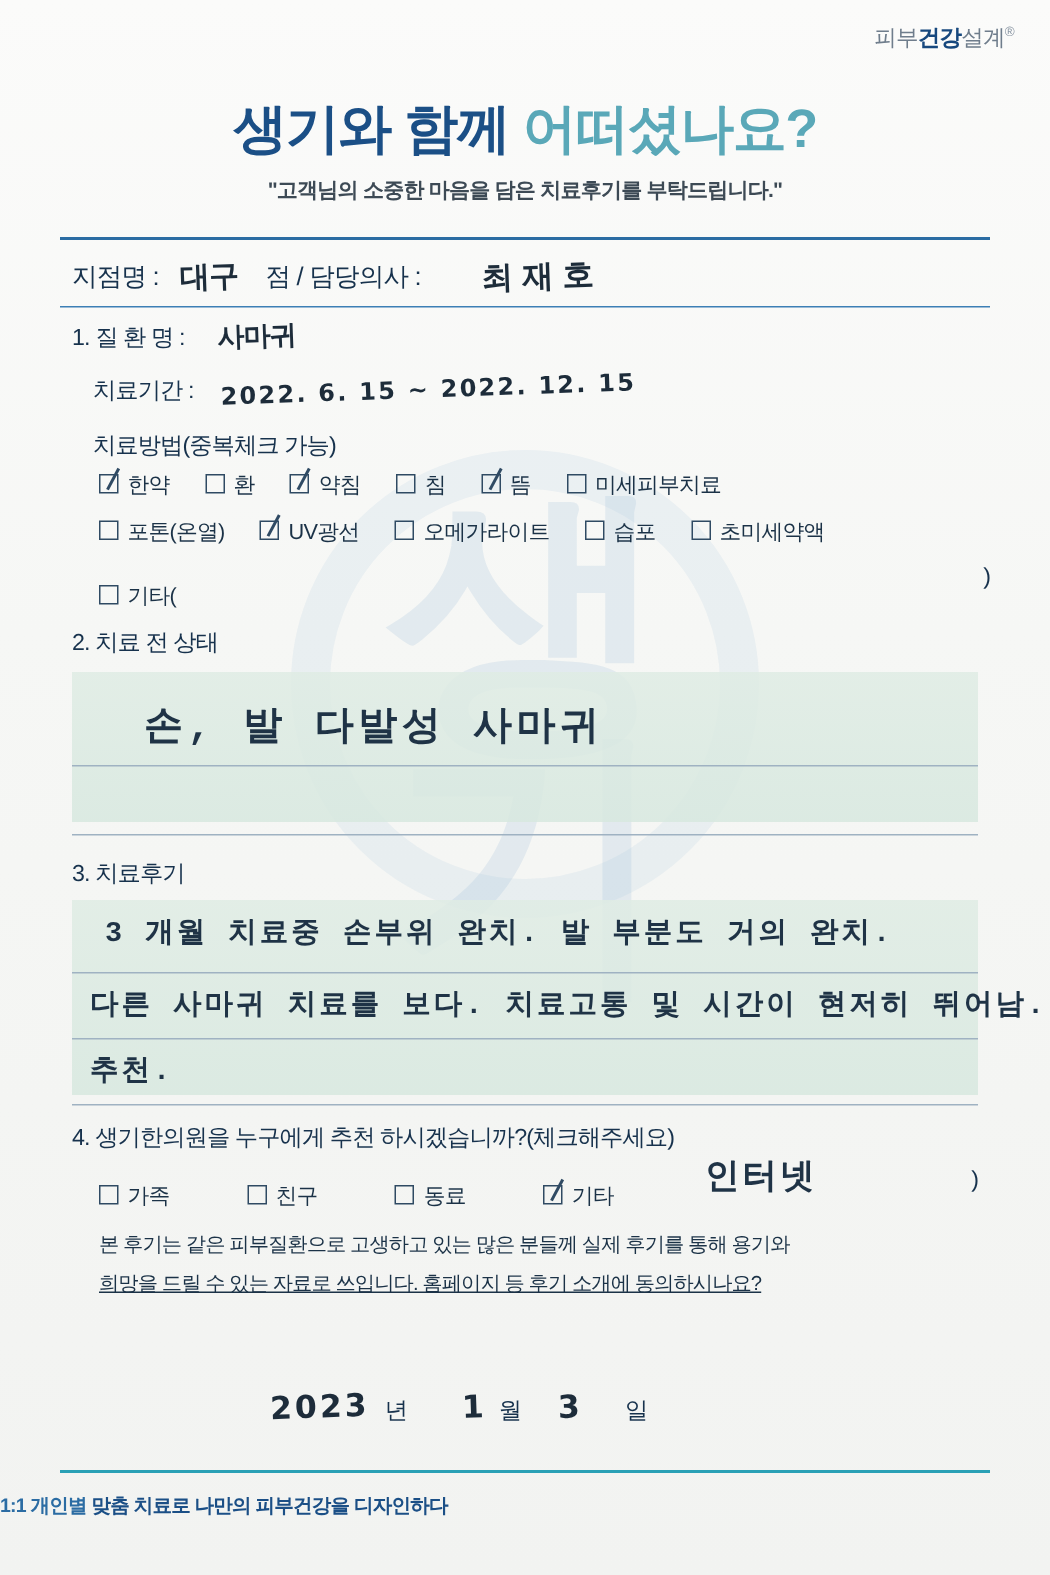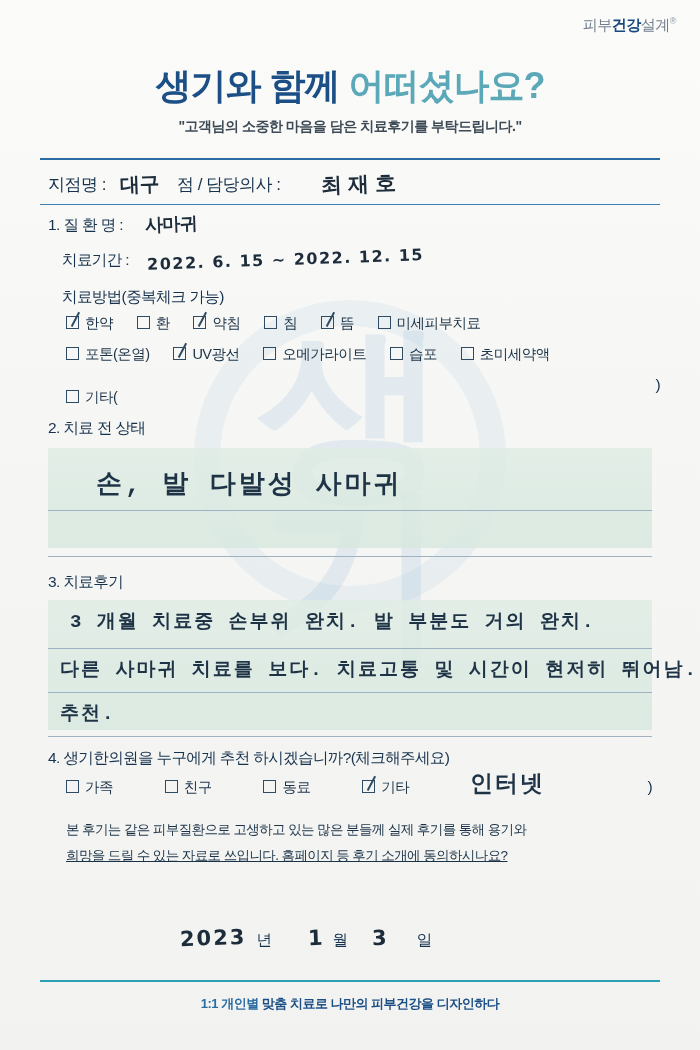--- a/index.html
+++ b/index.html
@@ -85,21 +85,21 @@
   .greenbox{
     position:absolute;left:48px;right:48px;
     background:linear-gradient(180deg,#dfece4 0%,#d7e8df 100%);
     opacity:.85;
   }
   .hwrite{
     position:absolute;font-family:Liberation Mono, monospace;
     color:#1f3346;font-weight:600;letter-spacing:1px;
   }
   .footer{
-    position:absolute;left:0;right:0;top:995px;text-align:center;
+    position:absolute;left:0;right:0;top:995px;
     font-size:13px;color:#2b6ca3;font-weight:700;letter-spacing:-0.5px;
   }
   .footer .fb{color:#1b4f86;}
   .small{font-size:13.5px;color:#1b3247;letter-spacing:-0.6px;line-height:1.75;}
 </style>
 </head>
 <body>
 
 <div class="page">
 
@@ -179,21 +179,21 @@
   <div class="ansline" style="top:736px;"></div>
   <div class="hwrite" style="left:70px;top:608px;font-size:19px;letter-spacing:2px;">3 개월 치료중 손부위 완치. 발 부분도 거의 완치.</div>
   <div class="hwrite" style="left:60px;top:656px;font-size:19px;letter-spacing:2px;">다른 사마귀 치료를 보다. 치료고통 및 시간이 현저히 뛰어남.</div>
   <div class="hwrite" style="left:60px;top:700px;font-size:19px;letter-spacing:2px;">추천.</div>
 
   <div class="q" style="top:748px;">
     <span class="qnum">4.</span>
     <span>생기한의원을 누구에게 추천 하시겠습니까?(체크해주세요)</span>
   </div>
   <div class="q" style="top:778px;left:66px;right:48px;">
-    <span class="opt" style="margin-right:48px;"><span class="cb"></span><span>가족</span></span>
+    <span class="opt" style="margin-right:48px;margin-top:10px;"><span class="cb"></span><span>가족</span></span>
     <span class="opt" style="margin-right:48px;"><span class="cb"></span><span>친구</span></span>
     <span class="opt" style="margin-right:48px;"><span class="cb"></span><span>동료</span></span>
     <span class="opt" style="margin-right:0;"><span class="cb checked"></span><span>기타</span></span>
     <span style="float:right;">)</span>
   </div>
   <div class="hwrite" style="left:470px;top:768px;font-size:23px;letter-spacing:2px;">인터넷</div>
 
   <div class="small" style="position:absolute;left:66px;right:48px;top:818px;">본 후기는 같은 피부질환으로 고생하고 있는 많은 분들께 실제 후기를 통해 용기와</div>
   <div class="small" style="position:absolute;left:66px;right:48px;top:844px;text-decoration:underline;">희망을 드릴 수 있는 자료로 쓰입니다. 홈페이지 등 후기 소개에 동의하시나요?</div>
 

